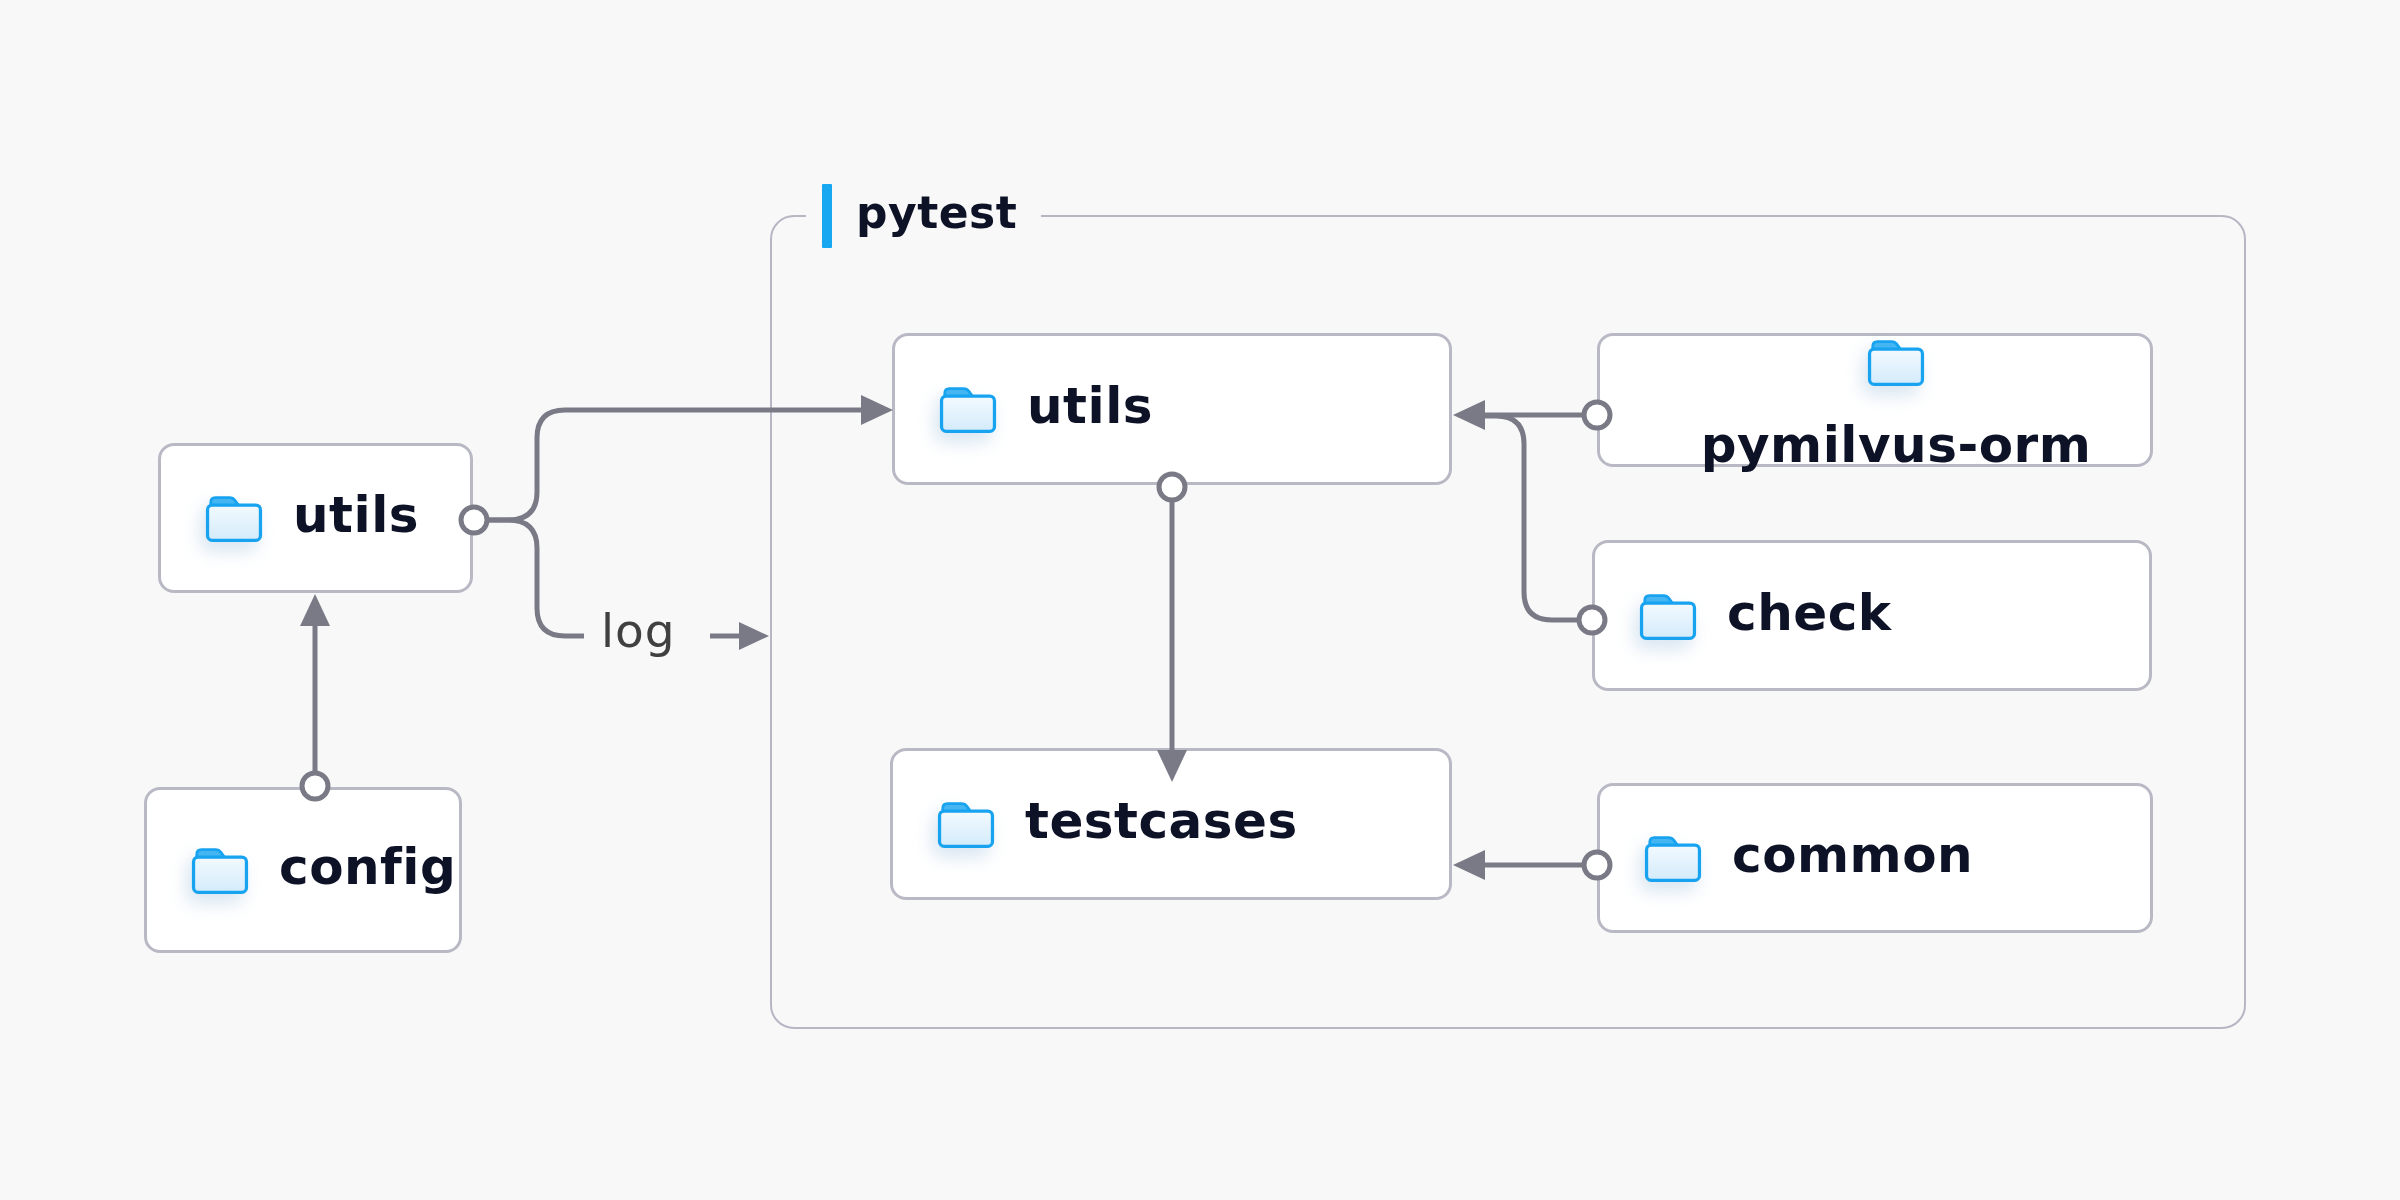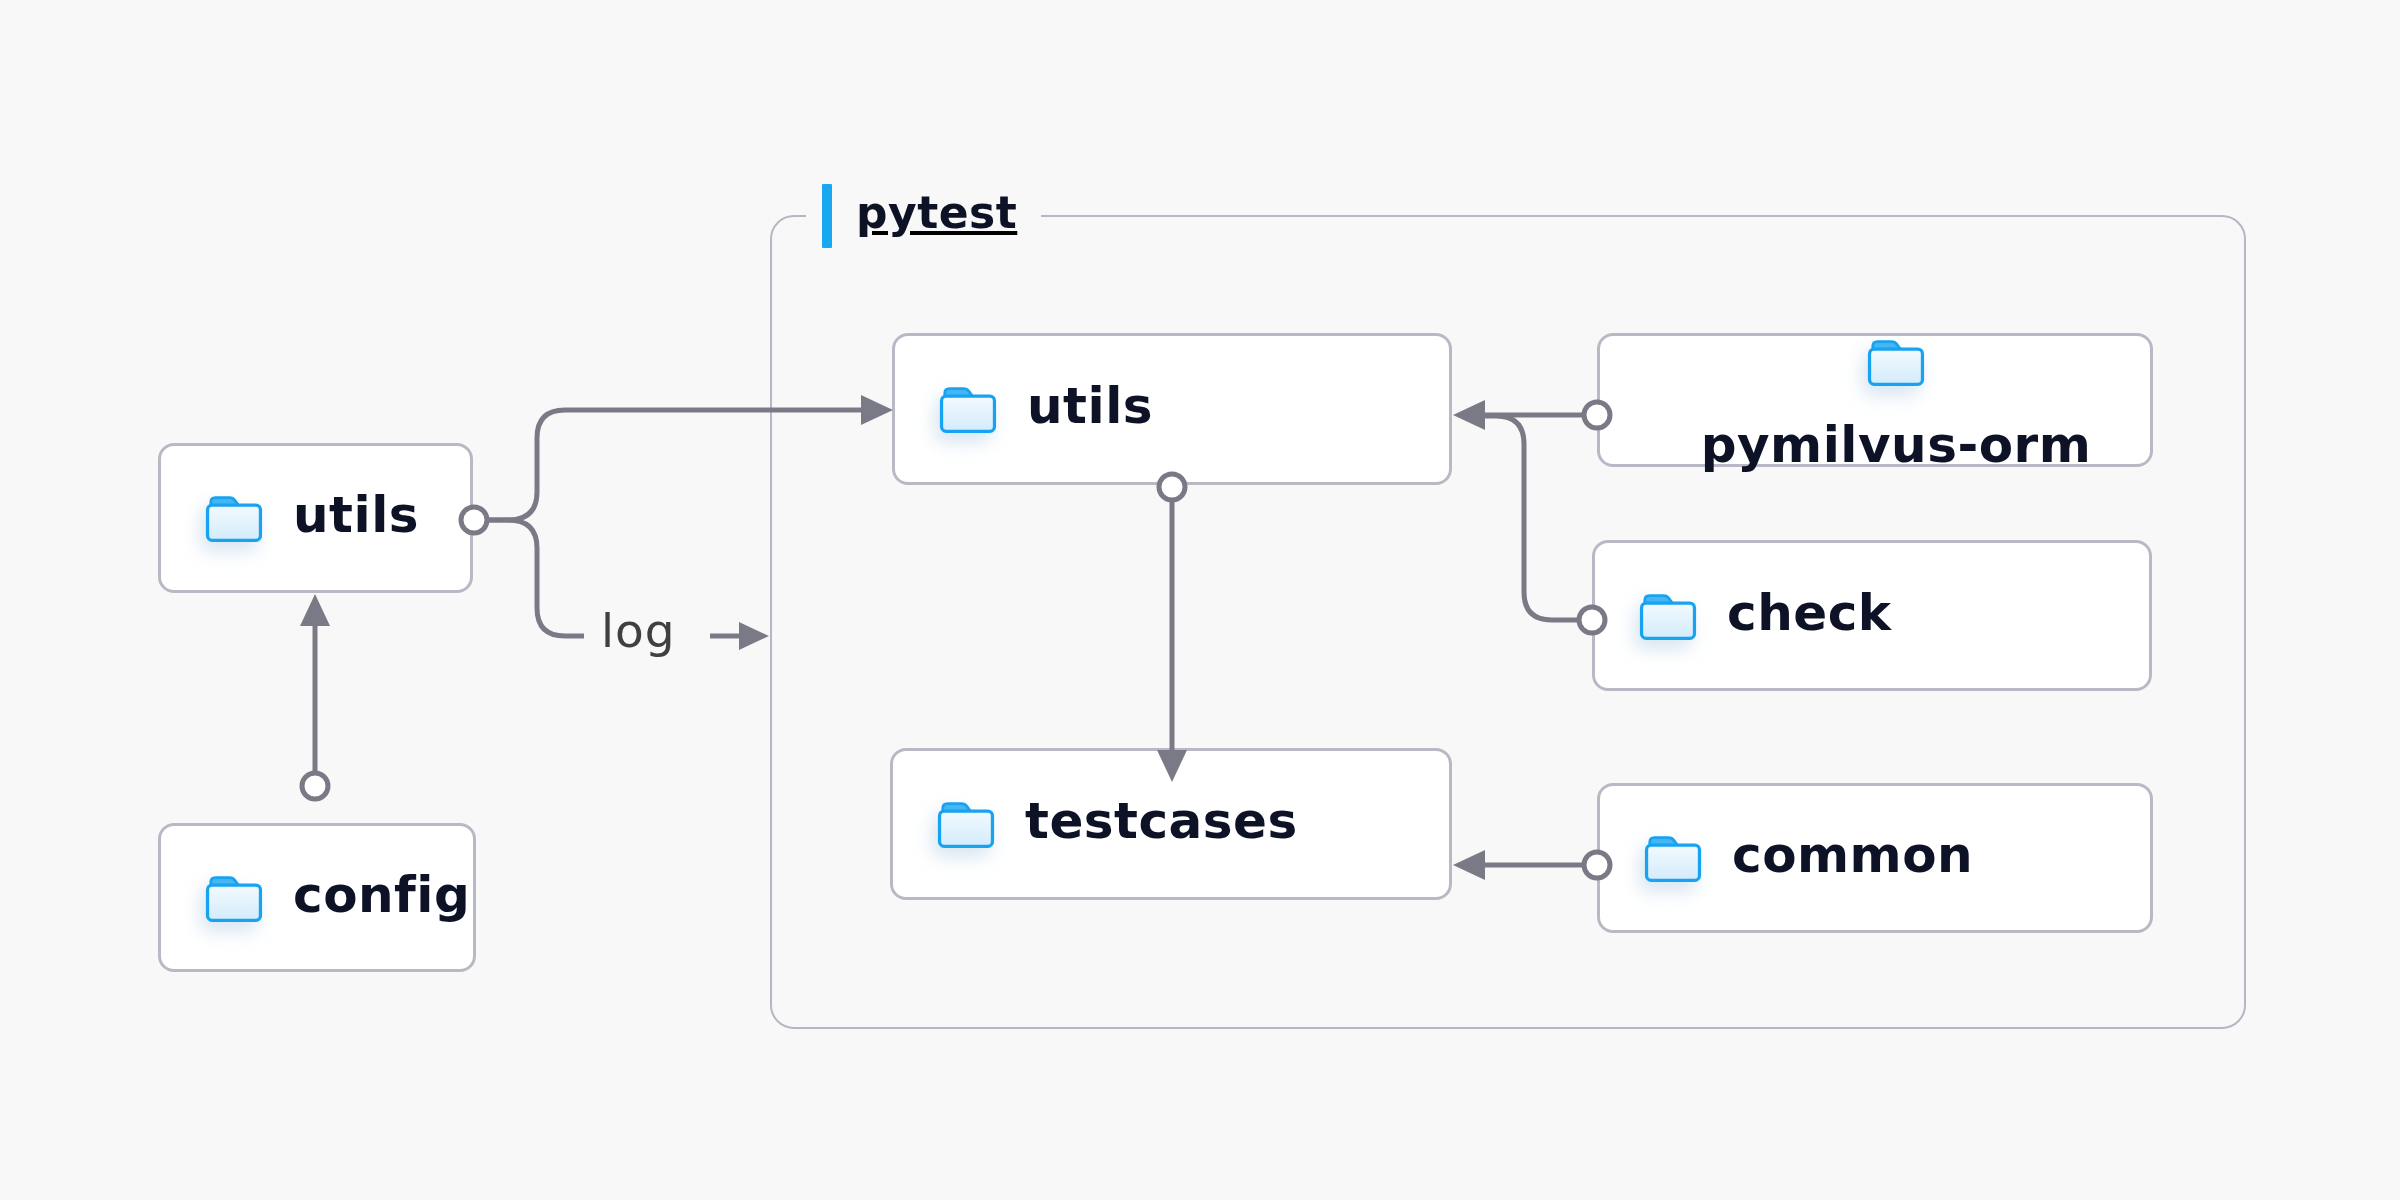--- a/index.html
+++ b/index.html
@@ -9,33 +9,33 @@
   }
   
   .group-box{
     position:absolute;left:770px;top:215px;width:1476px;height:814px;
     border:2.5px solid #b6b6c4;border-radius:24px;box-sizing:border-box;
     background:transparent;
   }
   .group-label{
     position:absolute;left:806px;top:181px;height:70px;
     display:flex;align-items:center;background:#f8f8f9;
-    padding:0 24px 0 16px;z-index:6;text-decoration:underline;
+    padding:0 24px 0 16px;z-index:6;
   }
   .group-label .bar{width:10px;height:64px;border-radius:1px;background:#18a8f2;margin-right:24px;}
   .group-label .text{font-size:44px;font-weight:600;color:#0d1226;letter-spacing:0.5px;line-height:1;padding-bottom:6px;}
   
   .node{
     position:absolute;display:flex;align-items:center;box-sizing:border-box;
     background:#ffffff;border:3px solid #b9b9c5;border-radius:16px;
     padding-left:42px;gap:28px;z-index:2;
   }
   .node-label{font-size:50px;font-weight:600;color:#0d1226;letter-spacing:0.5px;white-space:nowrap;padding-bottom:6px;}
   .node-utils    {left:158px;top:443px;width:315px;height:150px;}
-  .node-config   {left:158px;top:787px;width:318px;height:149px;margin-top:36px;}
+  .node-config   {left:144px;top:787px;width:318px;height:166px;}
   .node-base     {left:892px;top:333px;width:560px;height:152px;}
   .node-testcases{left:890px;top:748px;width:562px;height:152px;}
   .node-pymilvus {left:1597px;top:333px;width:556px;height:134px;flex-direction:column;}
   .node-check    {left:1592px;top:540px;width:560px;height:151px;}
   .node-common   {left:1597px;top:783px;width:556px;height:150px;}
   .folder{display:inline-flex;filter:drop-shadow(-5px 9px 9px rgba(110,160,205,0.28));}
   
   svg.overlay{position:absolute;left:0;top:0;width:2400px;height:1200px;z-index:4;pointer-events:none;}
   
   .log-label{

